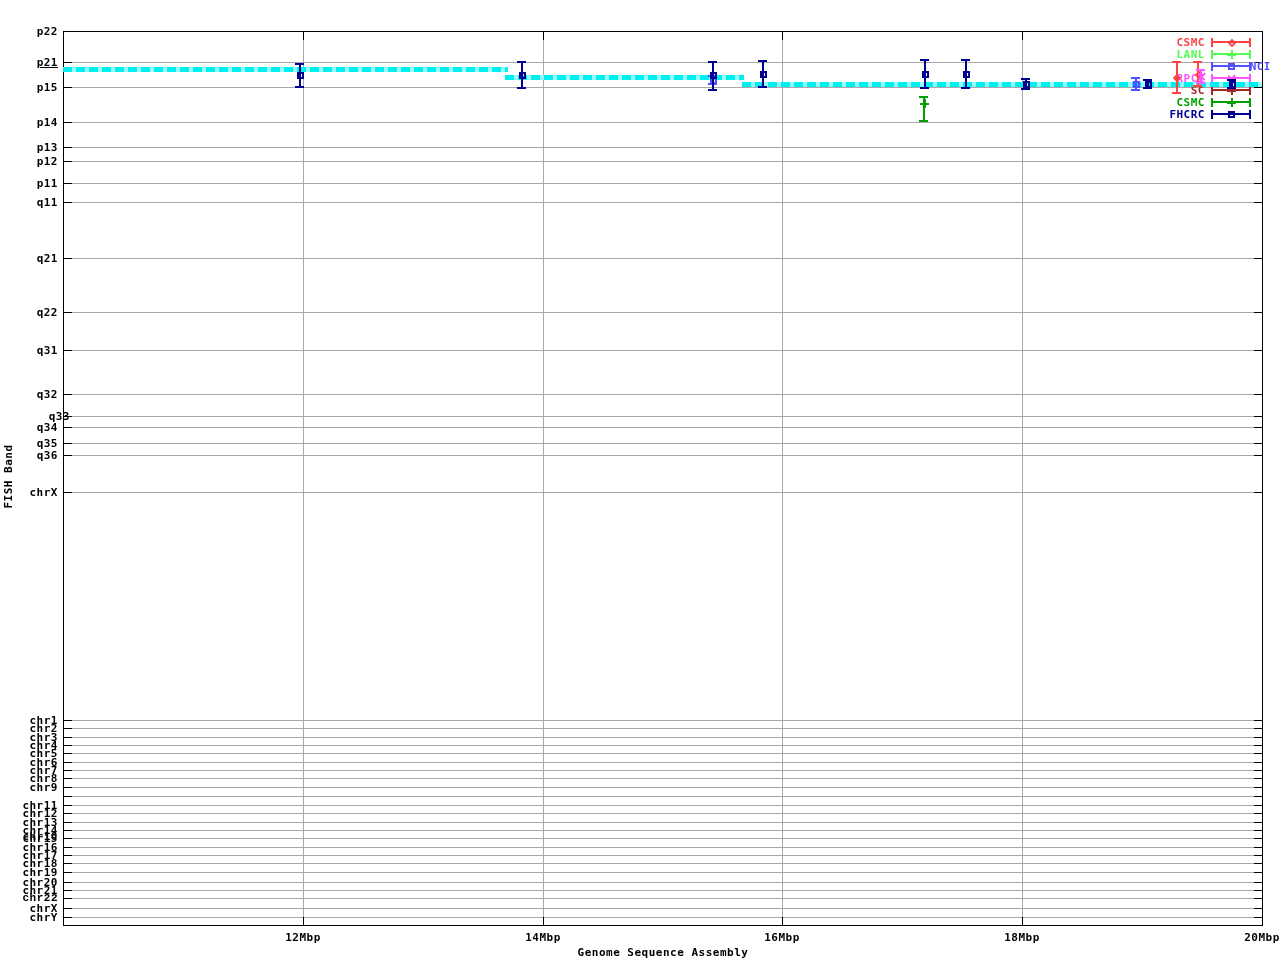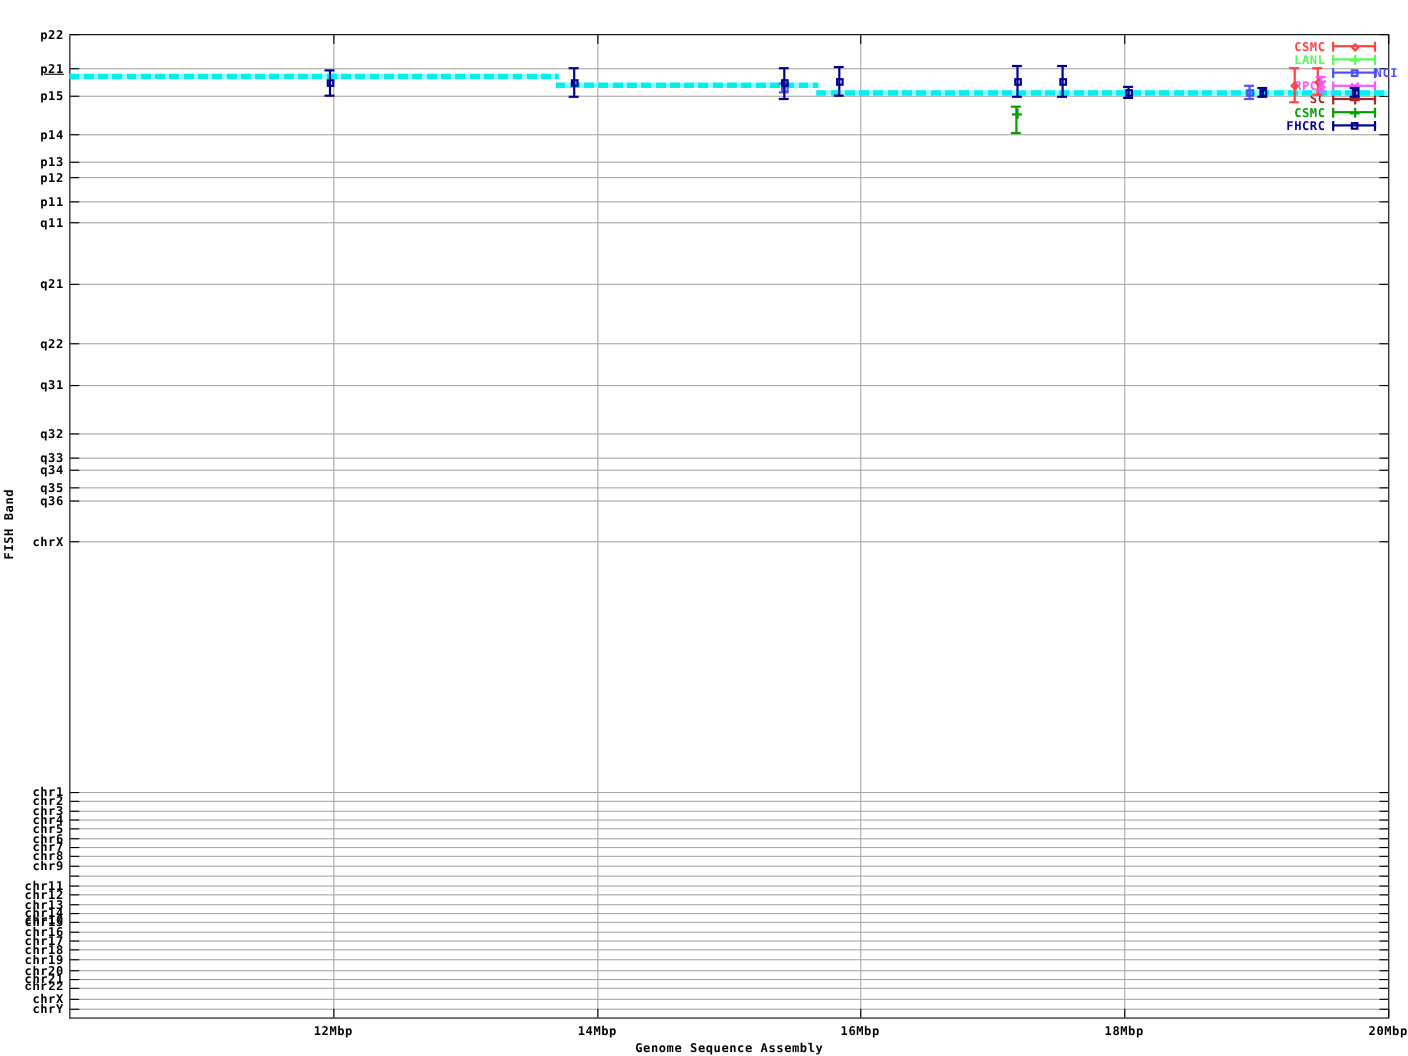--- a/index.html
+++ b/index.html
@@ -98,21 +98,21 @@
       <div class="tick" style="left: 1254px; top: 312px; width: 8px; height: 1px;"></div>
       <div class="lbl ylab" style="top: 308px;">q22</div>
       <div class="tick" style="left: 64px; top: 350px; width: 8px; height: 1px;"></div>
       <div class="tick" style="left: 1254px; top: 350px; width: 8px; height: 1px;"></div>
       <div class="lbl ylab" style="top: 346px;">q31</div>
       <div class="tick" style="left: 64px; top: 394px; width: 8px; height: 1px;"></div>
       <div class="tick" style="left: 1254px; top: 394px; width: 8px; height: 1px;"></div>
       <div class="lbl ylab" style="top: 390px;">q32</div>
       <div class="tick" style="left: 64px; top: 416px; width: 8px; height: 1px;"></div>
       <div class="tick" style="left: 1254px; top: 416px; width: 8px; height: 1px;"></div>
-      <div class="lbl ylab" style="top: 412px;">q33</div>
+      <div class="lbl ylab" style="top: 412px; padding-left: 12px;">q33</div>
       <div class="tick" style="left: 64px; top: 427px; width: 8px; height: 1px;"></div>
       <div class="tick" style="left: 1254px; top: 427px; width: 8px; height: 1px;"></div>
       <div class="lbl ylab" style="top: 423px;">q34</div>
       <div class="tick" style="left: 64px; top: 443px; width: 8px; height: 1px;"></div>
       <div class="tick" style="left: 1254px; top: 443px; width: 8px; height: 1px;"></div>
       <div class="lbl ylab" style="top: 439px;">q35</div>
       <div class="tick" style="left: 64px; top: 455px; width: 8px; height: 1px;"></div>
       <div class="tick" style="left: 1254px; top: 455px; width: 8px; height: 1px;"></div>
       <div class="lbl ylab" style="top: 451px;">q36</div>
       <div class="tick" style="left: 64px; top: 492px; width: 8px; height: 1px;"></div>

